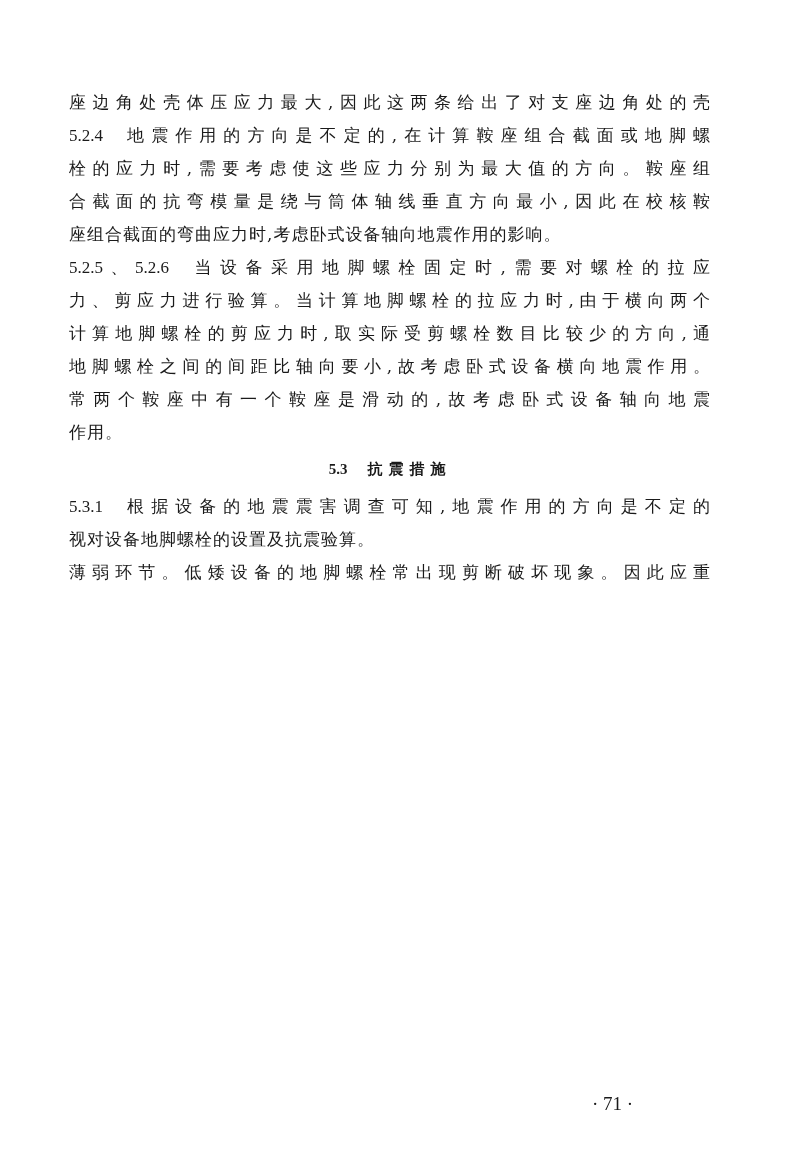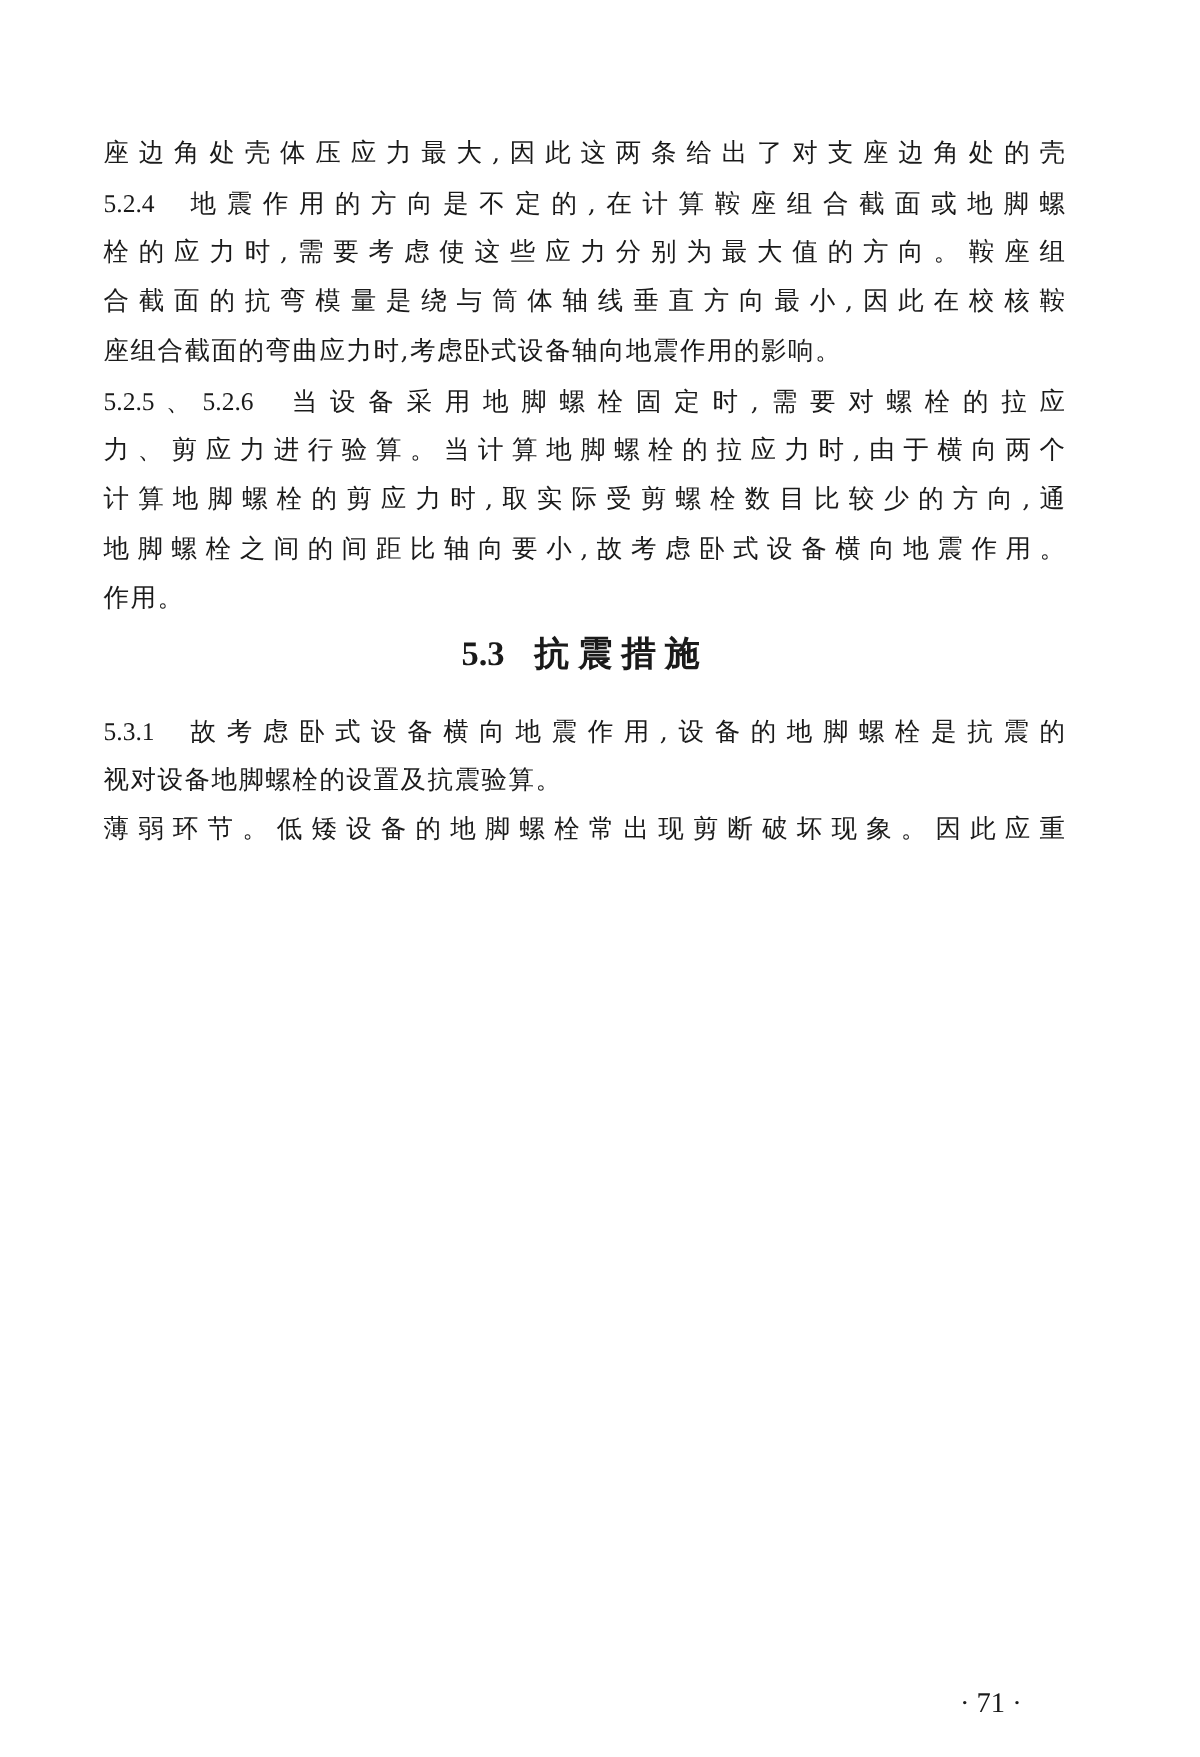--- a/index.html
+++ b/index.html
@@ -8,47 +8,48 @@
     font-family: "DejaVu Serif", "Liberation Serif", serif; color: #1a1a1a;
   }
   .page { position: absolute; left: 69px; top: 86px; width: 642px; }
   .line {
     height: 33px; line-height: 33px; font-size: 17px; white-space: nowrap;
     text-align: justify; text-align-last: justify; letter-spacing: 1px;
   }
   .line.last { text-align-last: left; }
   .num { font-family: "Liberation Serif", serif; font-weight: normal; letter-spacing: 0; margin-right: 18px; }
   .heading {
-    height: 36px; line-height: 36px; font-size: 23px; font-weight: bold; text-align: center;
-    margin: 2px 0 17px 0; letter-spacing: 6px;
+    height: 36px; line-height: 36px; font-size: 15px; font-weight: bold; text-align: center;
+    margin: 2px 0 3px 0; letter-spacing: 6px;
   }
   .heading .hnum { font-family: "Liberation Serif", serif; letter-spacing: 0; margin-right: 20px; }
   .footer {
-    position: absolute; top: 1093px; left: 640px; font-size: 19px;
-    font-family: "Liberation Serif", serif; letter-spacing: 0; margin-top: 32px;
+    position: absolute; top: 1093px; left: 592px; font-size: 19px;
+    font-family: "Liberation Serif", serif; letter-spacing: 0;
   }
 </style>
 </head>
 <body>
 
 <div class="page">
 
   <div class="line">座边角处壳体压应力最大,因此这两条给出了对支座边角处的壳</div>
 
   <div class="line"><span class="num">5.2.4</span><span>地震作用的方向是不定的,在计算鞍座组合截面或地脚螺</span></div>
   <div class="line">栓的应力时,需要考虑使这些应力分别为最大值的方向。鞍座组</div>
   <div class="line">合截面的抗弯模量是绕与筒体轴线垂直方向最小,因此在校核鞍</div>
   <div class="line last">座组合截面的弯曲应力时,考虑卧式设备轴向地震作用的影响。</div>
 
   <div class="line"><span class="num">5.2.5、5.2.6</span><span>当设备采用地脚螺栓固定时,需要对螺栓的拉应</span></div>
   <div class="line">力、剪应力进行验算。当计算地脚螺栓的拉应力时,由于横向两个</div>
   <div class="line">计算地脚螺栓的剪应力时,取实际受剪螺栓数目比较少的方向,通</div>
   <div class="line">地脚螺栓之间的间距比轴向要小,故考虑卧式设备横向地震作用。</div>
+  <div class="line">常两个鞍座中有一个鞍座是滑动的,故考虑卧式设备轴向地震</div>
   <div class="line last">作用。</div>
 
   <div class="heading"><span class="hnum">5.3</span><span>抗震措施</span></div>
 
-  <div class="line"><span class="num">5.3.1</span><span>故考虑卧式设备横向地震作用,设备的地脚螺栓是抗震的</span></div>
+  <div class="line"><span class="num">5.3.1</span><span>根据设备的地震震害调查可知,地震作用的方向是不定的</span></div>
   <div class="line last">视对设备地脚螺栓的设置及抗震验算。</div>
   <div class="line">薄弱环节。低矮设备的地脚螺栓常出现剪断破坏现象。因此应重</div>
 </div>
 
 <div class="footer">· 71 ·</div>
 
 </body></html>

